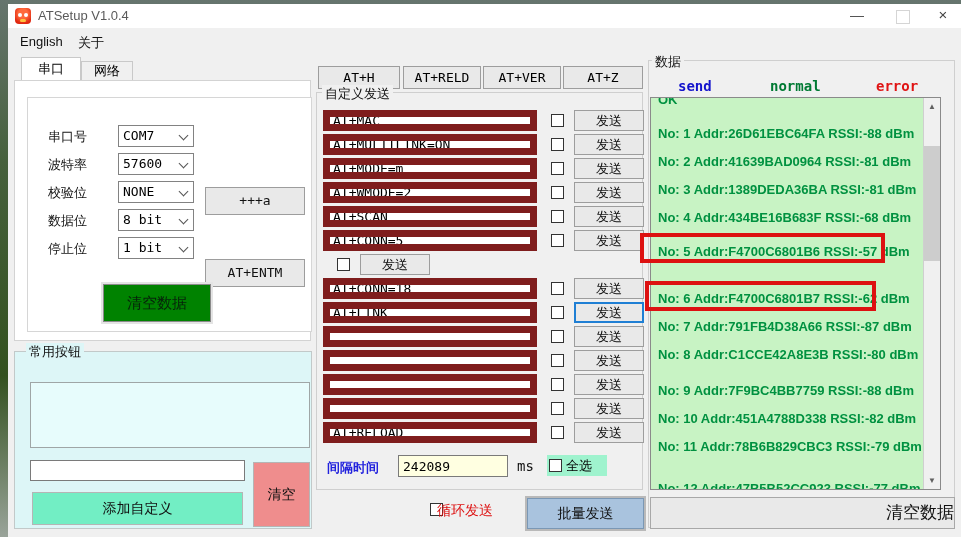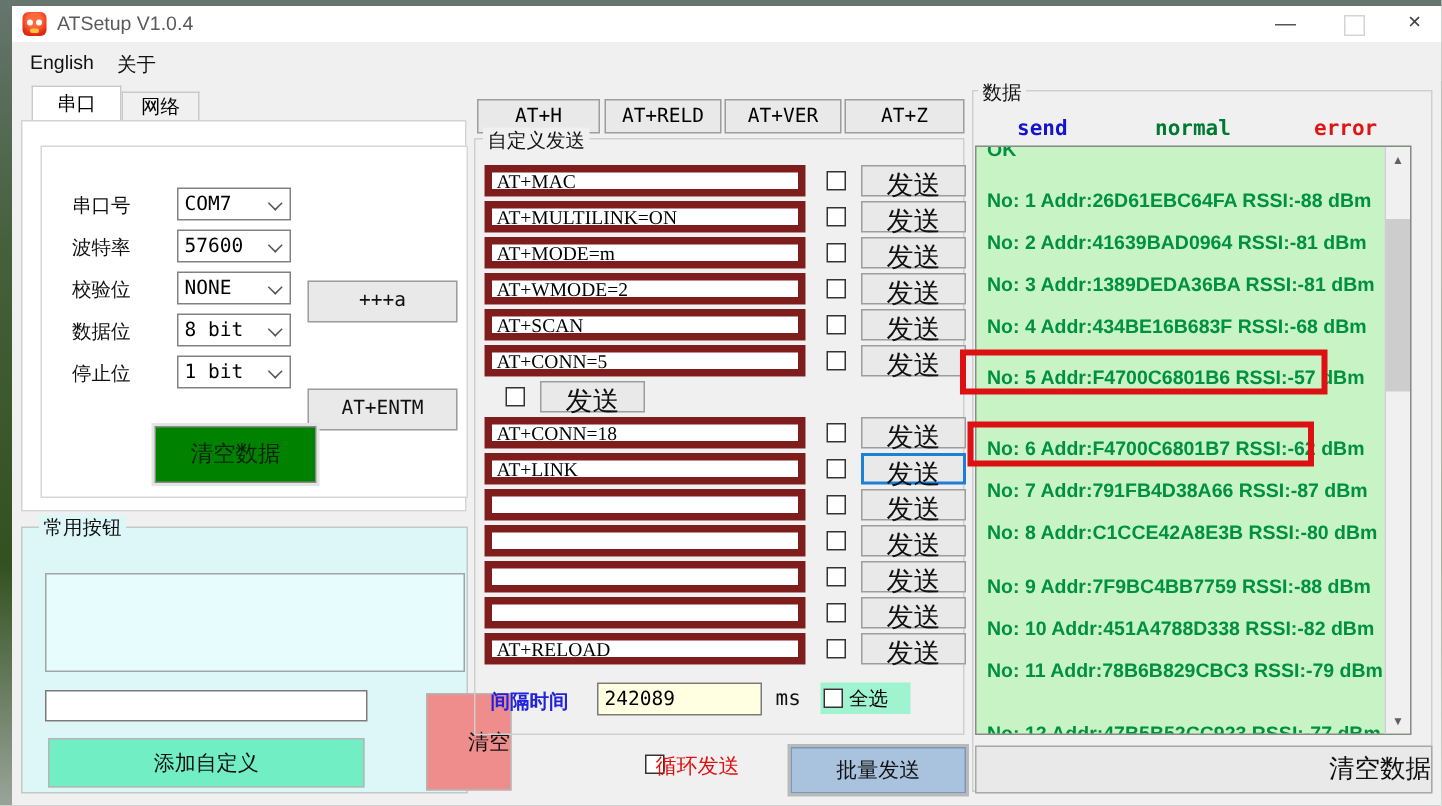--- a/index.html
+++ b/index.html
@@ -56,39 +56,39 @@
   
   .common-group { position:absolute; left:6px; top:347px; width:298px; height:178px;
     background:#ddf6f7; border:1px solid #c2c9c9; }
   .group-label { position:absolute; font-size:13px; color:#111; padding:0 3px; }
   .common-label { left:18px; top:339px; background:#ddf6f7; }
   .common-list { position:absolute; left:22px; top:378px; width:280px; height:66px;
     background:#e7fcfc; border:1px solid #9fa6a6; }
   .common-input { position:absolute; left:22px; top:456px; width:215px; height:21px;
     border:1px solid #7a7a7a; background:#fff; font-size:13px; padding:0 3px; }
   .btn-clear { position:absolute; left:245px; top:458px; width:57px; height:65px; background:#ef8d8d;
-    border:1px solid #b5b5b5; font-size:14px; color:#111; text-align:right; line-height:63px;margin-left:31px; }
+    border:1px solid #b5b5b5; font-size:14px; color:#111; text-align:center; line-height:63px; }
   .btn-add-custom { position:absolute; left:24px; top:488px; width:211px; height:33px; background:#72eec4;
     border:1px solid #b5b5b5; font-size:14px; color:#111; text-align:center; line-height:31px; }
 
   
   .quick-btn { position:absolute; top:62px; height:23px; line-height:21px; background:#e9e9e9;
     border:1px solid #9d9d9d; font-size:13px; text-align:center; }
 
   
   .custom-group { position:absolute; left:308px; top:88px; width:327px; height:398px;
     border:1px solid #cfcfcf; }
   .custom-label { left:314px; top:81px; background:#f0f0f0; }
   .cs-rows { position:absolute; left:315px; top:106px; width:322px; }
   .cs-row { display:flex; align-items:center; height:21px; margin-bottom:3px; }
-  .cs-input { width:214px; height:21px; border:5px solid #7f1d1d; background:#fff;
-    font-size:13px; padding:0 3px;font-family:Liberation Serif, serif; }
+  .cs-input { width:214px; height:21px; border:7px solid #7f1d1d; background:#fff;
+    font-size:13px; padding:0 3px; }
   .cbox { width:13px; height:13px; background:#fff; border:1px solid #333; margin-left:14px; }
   .send-btn { width:70px; height:21px; margin-left:10px; background:#e9e9e9; border:1px solid #9d9d9d;
-    font-size:18px; color:#111; font-family:"Liberation Sans", sans-serif; }
+    font-size:13px; color:#111; font-family:"Liberation Sans", sans-serif; }
   .send-btn.focused { border:2px solid #1f7fd4; }
 
   .interval-label { position:absolute; left:319px; top:455px; font-size:13px; font-weight:bold; color:#2222dd; }
   .interval-input { position:absolute; left:390px; top:451px; width:110px; height:22px;
     background:#ffffe1; border:1px solid #7a7a7a; font-size:13px; padding:0 4px; }
   .ms-label { position:absolute; left:509px; top:454px; font-size:14px; color:#111; }
   .select-all { position:absolute; left:539px; top:451px; width:60px; height:21px; background:#9ff3ce;
     display:flex; align-items:center; font-size:13px; }
   .select-all .cbox { margin:0 4px 0 2px; }
 

